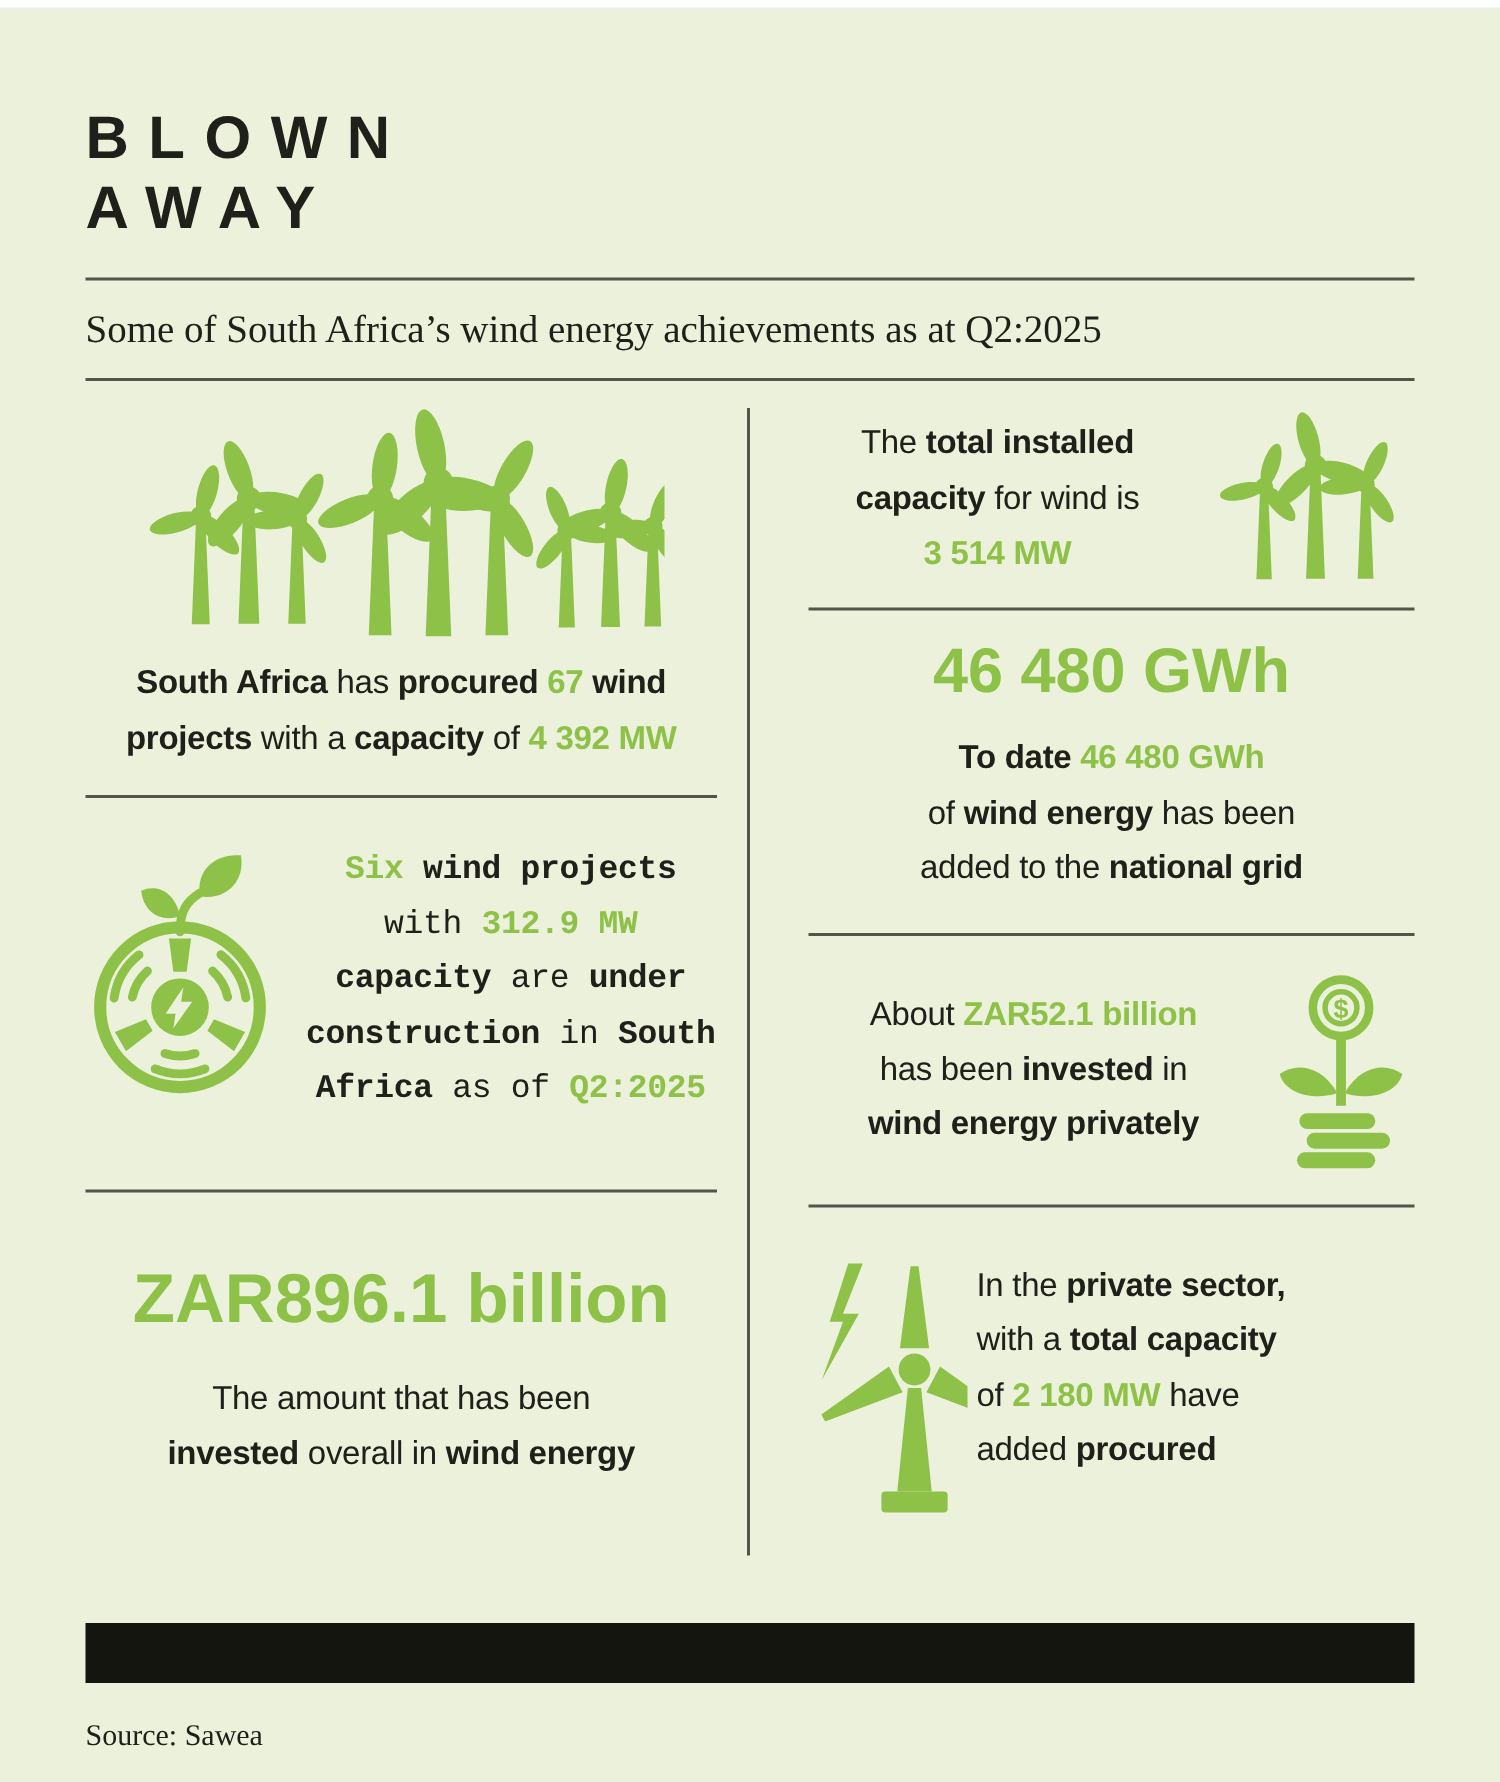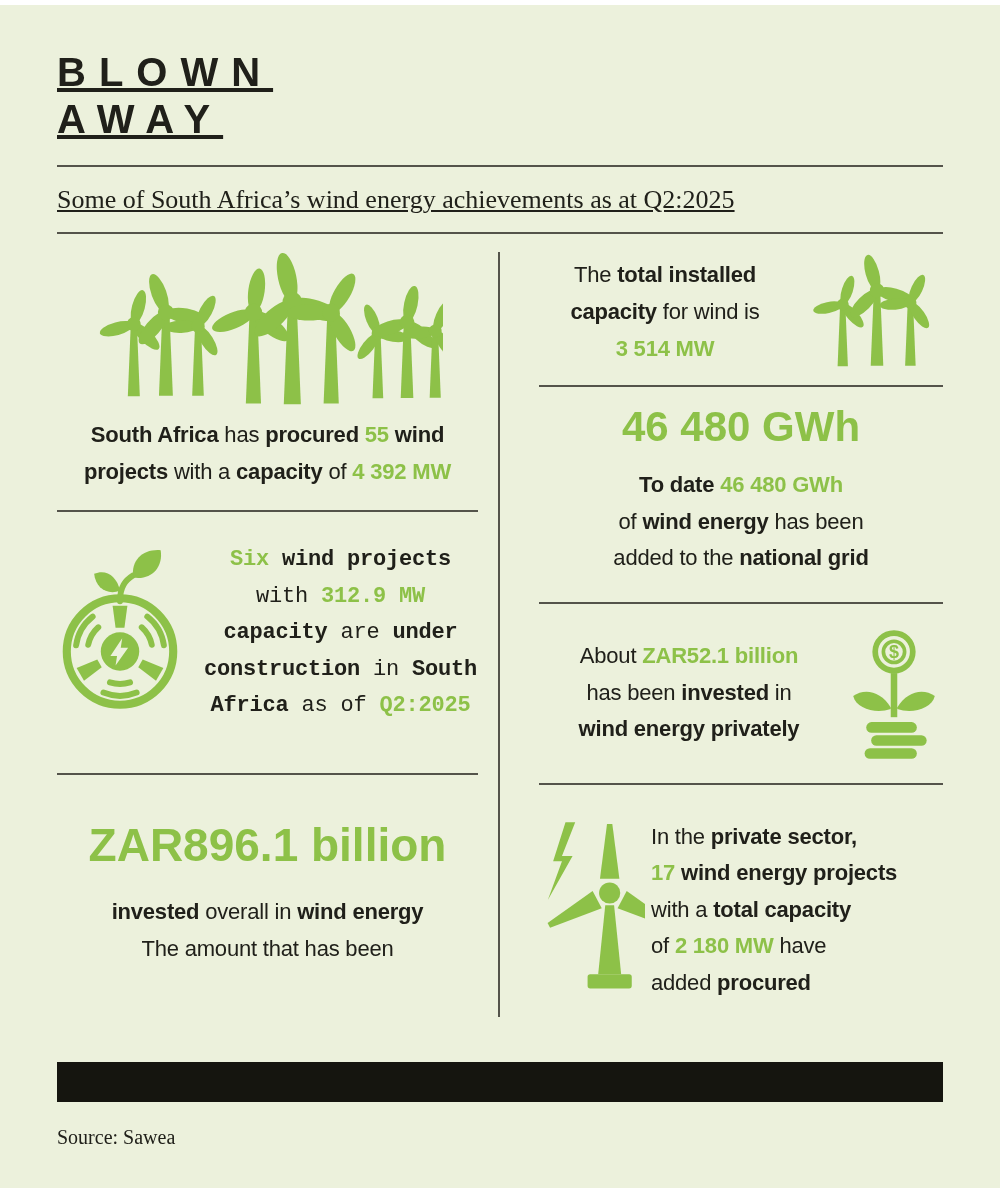--- a/index.html
+++ b/index.html
@@ -10,21 +10,21 @@
     --rule:#54544b;
   }
   html,body{margin:0;padding:0;background:#ffffff;}
   .canvas{
     width:1000px;height:1188px;margin:0 auto;position:relative;
     background:var(--background);
     font-family:"Liberation Sans",sans-serif;color:var(--ink);
     overflow:hidden;box-sizing:border-box;border-top:5px solid #ffffff;
   }
   
-  .header{padding:44px 57px 0;text-decoration:underline;}
+  .header{padding:64px 57px 0;}
   .title{font-size:40px;font-weight:800;letter-spacing:13px;line-height:47px;color:var(--ink);}
   .title span{display:block;}
   .rule{height:2px;background:var(--rule);border:0;margin:0;}
   .rule-top{margin-top:22px;}
   .subtitle{font-family:"Liberation Serif",serif;font-size:26px;color:var(--ink);margin:16px 0 0;line-height:34px;}
   .rule-sub{margin-top:15px;}
   
   .main{display:flex;padding:0 57px;height:828px;box-sizing:border-box;}
   .col-left{width:421px;flex:0 0 421px;}
   .vline{width:2px;flex:0 0 2px;background:var(--rule);height:765px;margin:18px 39px 0 20px;}
@@ -123,21 +123,21 @@
           <use href="#wt-pole" transform="translate(245,64) scale(1.2)"></use>
             <use href="#wt-rotor" transform="translate(245,64) scale(1.2) rotate(30)"></use>
           <use href="#wt-pole" transform="translate(293,86) scale(0.85)"></use>
             <use href="#wt-rotor" transform="translate(293,86) scale(0.85) rotate(-22)"></use>
           <use href="#wt-pole" transform="translate(323,74) scale(1.0)"></use>
             <use href="#wt-rotor" transform="translate(323,74) scale(1.0) rotate(12)"></use>
           <use href="#wt-pole" transform="translate(352,83) scale(0.88)"></use>
             <use href="#wt-rotor" transform="translate(352,83) scale(0.88) rotate(24)"></use>
         </svg>
         <div class="txt center sec1-text">
-            <div class="line"><span class="b">South Africa</span><span> has </span><span class="b">procured</span><span> </span><span class="g">55</span><span> </span><span class="b">wind</span></div>
+            <div class="line"><span class="b">South Africa</span><span> has </span><span class="b">procured</span><span> </span><span class="g">67</span><span> </span><span class="b">wind</span></div>
             <div class="line"><span class="b">projects</span><span> with a </span><span class="b">capacity</span><span> of </span><span class="g">4 392 MW</span></div>
           </div>
       </div>
 
       <div class="rule rule-l1"></div>
 
       <div class="sec2">
         <svg width="126" height="170" viewBox="0 0 170 230">
           <circle class="ig-s" cx="85" cy="140" r="72" stroke-width="11"></circle>
           <path class="ig-s" stroke-width="8" stroke-linecap="round" d="M85 72 C85 52 92 44 103 37"></path>
@@ -159,22 +159,22 @@
             <div class="line"><span class="b">construction</span><span> in </span><span class="b">South</span></div>
             <div class="line"><span class="b">Africa</span><span> as of </span><span class="g">Q2:2025</span></div>
           </div>
       </div>
 
       <div class="rule rule-l2"></div>
 
       <div class="sec3 center">
         <div class="h-xl">ZAR896.1 billion</div>
         <div class="txt center">
+            <div class="line"><span>The amount that has been</span></div>
             <div class="line"><span class="b">invested</span><span> overall in </span><span class="b">wind energy</span></div>
-            <div class="line"><span>The amount that has been</span></div>
           </div>
       </div>
 
     </div>
 
     <div class="vline"></div>
 
     <div class="col-right">
 
       <div class="rsec1">
@@ -232,21 +232,20 @@
           <path class="ig" d="M30 8 L16 52 L26 52 L10 96 L38 46 L26 46 L41 8 Z"></path>
           <use href="#tb-blade"></use>
           <use href="#tb-blade" transform="rotate(118 80 88)"></use>
           <use href="#tb-blade" transform="rotate(-118 80 88)"></use>
           <circle class="ig" cx="80" cy="88" r="12"></circle>
           <path class="ig" d="M75 102 L85 102 L93 180 L67 180 Z"></path>
           <rect class="ig" x="55" y="180" width="50" height="16" rx="3"></rect>
         </svg>
         <div class="txt">
             <div class="line"><span>In the </span><span class="b">private sector,</span></div>
-            <div class="line"><span class="g">17</span><span> </span><span class="b">wind energy projects</span></div>
             <div class="line"><span>with a </span><span class="b">total capacity</span></div>
             <div class="line"><span>of </span><span class="g">2 180 MW</span><span> have</span></div>
             <div class="line"><span>added </span><span class="b">procured</span></div>
           </div>
       </div>
 
     </div>
   </div>
 
   <div class="footer-bar"></div>

